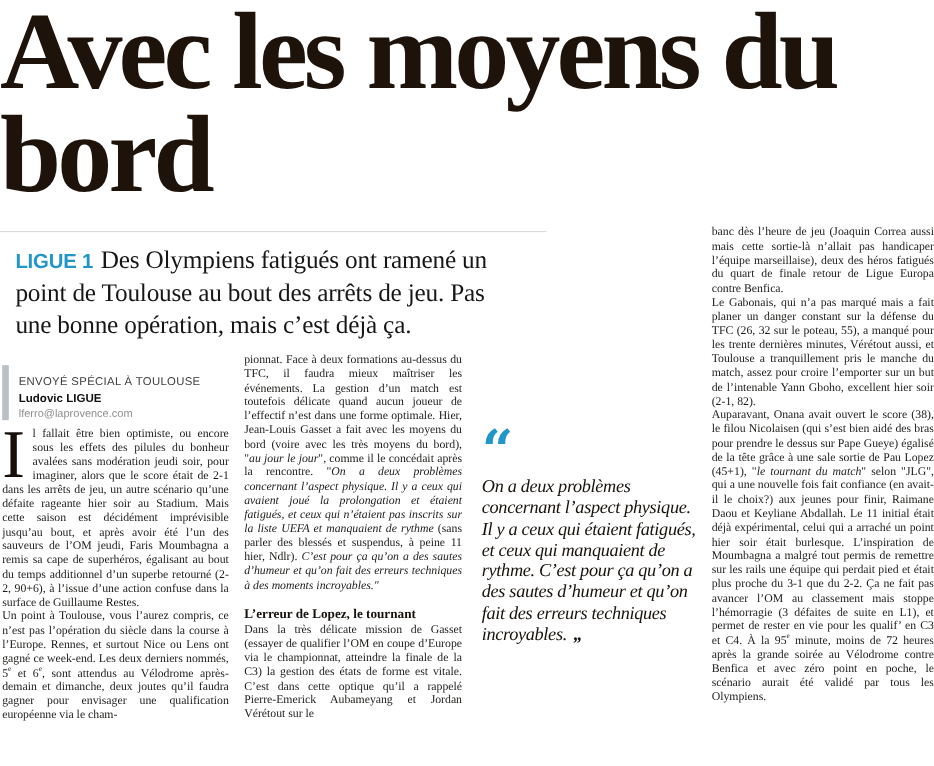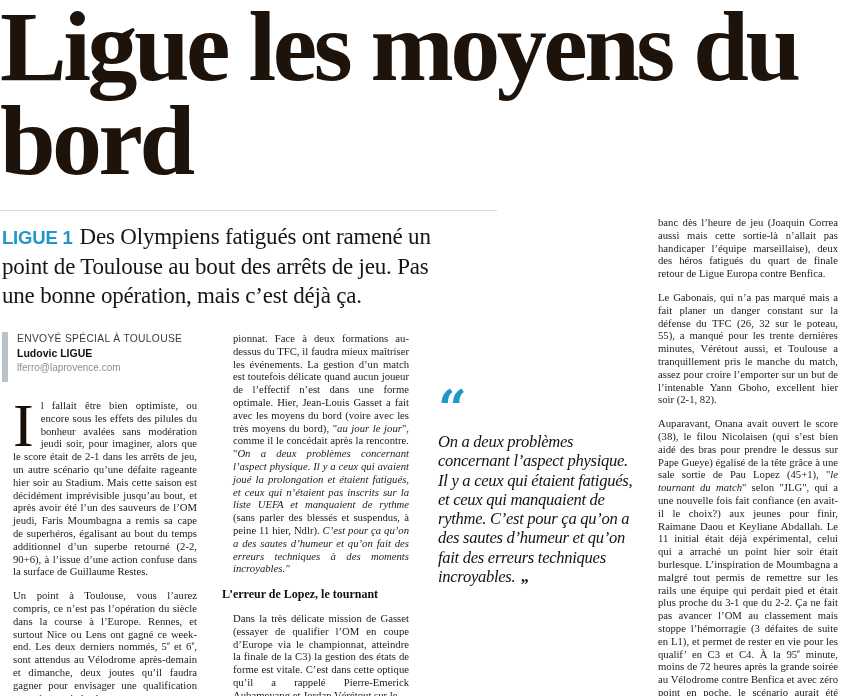--- a/index.html
+++ b/index.html
@@ -9,38 +9,38 @@
   }
   .headline {
     position:absolute; left:0px; top:0px; width:825px; margin:0;
     font-size:100px; line-height:0.94; font-weight:bold; letter-spacing:-3.5px;
     color:#1d130a; font-family:"Liberation Serif", serif;
   }
   .rule {
     position:absolute; left:0; top:210px; width:497px; height:1px; background:#dadada;
   }
   .standfirst {
-    position:absolute; left:2px; top:222px; width:446px; margin:0;
+    position:absolute; left:14px; top:222px; width:446px; margin:0;
     font-size:23px; line-height:29px; color:#161616; letter-spacing:-0.2px;
   }
   .kicker {
     font-family:"Liberation Sans", sans-serif; font-weight:bold;
     color:#2196cb; font-size:18.5px; margin-right:7px;
   }
-  .byline { position:absolute; left:2px; top:332px; display:flex; gap:9px; }
+  .byline { position:absolute; left:2px; top:332px; display:flex; gap:9px;align-items:flex-end; }
   .byline-bar { width:6px; height:50px; background:#b9c0c6; }
   .byline-info { font-family:"Liberation Sans", sans-serif; padding-top:1px; }
   .byline-role { font-size:10.3px; color:#3c3c3c; letter-spacing:0.3px; margin-bottom:3px; }
   .byline-author { font-size:10.5px; font-weight:bold; color:#101010; margin-bottom:3px; }
   .byline-email { font-size:10px; color:#8e8e8e; }
   .col {
     position:absolute; font-size:10.7px; line-height:12.8px; color:#1c1b19;
     text-align:justify;
   }
-  .col p { margin:11px; }
+  .col p { margin:0; }
   .col1 { left:2px;   top:388px; width:206px; }
   .col2 { left:222px; top:321px; width:198px; }
   .col4 { left:647px; top:205px; width:202px; }
   .subhead { font-size:12px; font-weight:bold; margin:13px 0 2px 0; text-align:left; color:#15100b; }
   .dropcap {
     float:left; font-size:62px; line-height:50px; height:50px;
     padding:1px 7px 0 0; color:#17100a;
   }
   .it  { font-style:italic; }
   .sup { font-size:0.62em; vertical-align:super; line-height:0; }
@@ -54,21 +54,21 @@
     color:#18120c; letter-spacing:-0.3px; text-align:left;
   }
   .qclose { font-weight:bold; margin-left:6px; }
   .qattr { font-style:italic; font-size:11.3px; color:#2a2a2a; letter-spacing:0.2px; }
 </style>
 </head>
 <body>
 
 <div class="page">
 
-  <h1 class="headline">Ligue les moyens du bord</h1>
+  <h1 class="headline">Avec les moyens du bord</h1>
 
   <div class="rule"></div>
 
   <p class="standfirst"><span class="kicker">LIGUE 1</span><span>Des Olympiens fatigués ont ramené un point de Toulouse au bout des arrêts de jeu. Pas une bonne opération, mais c’est déjà ça.</span></p>
 
   <div class="byline">
     <div class="byline-bar"></div>
     <div class="byline-info">
       <div class="byline-role">ENVOYÉ SPÉCIAL À TOULOUSE</div>
       <div class="byline-author">Ludovic LIGUE</div>

